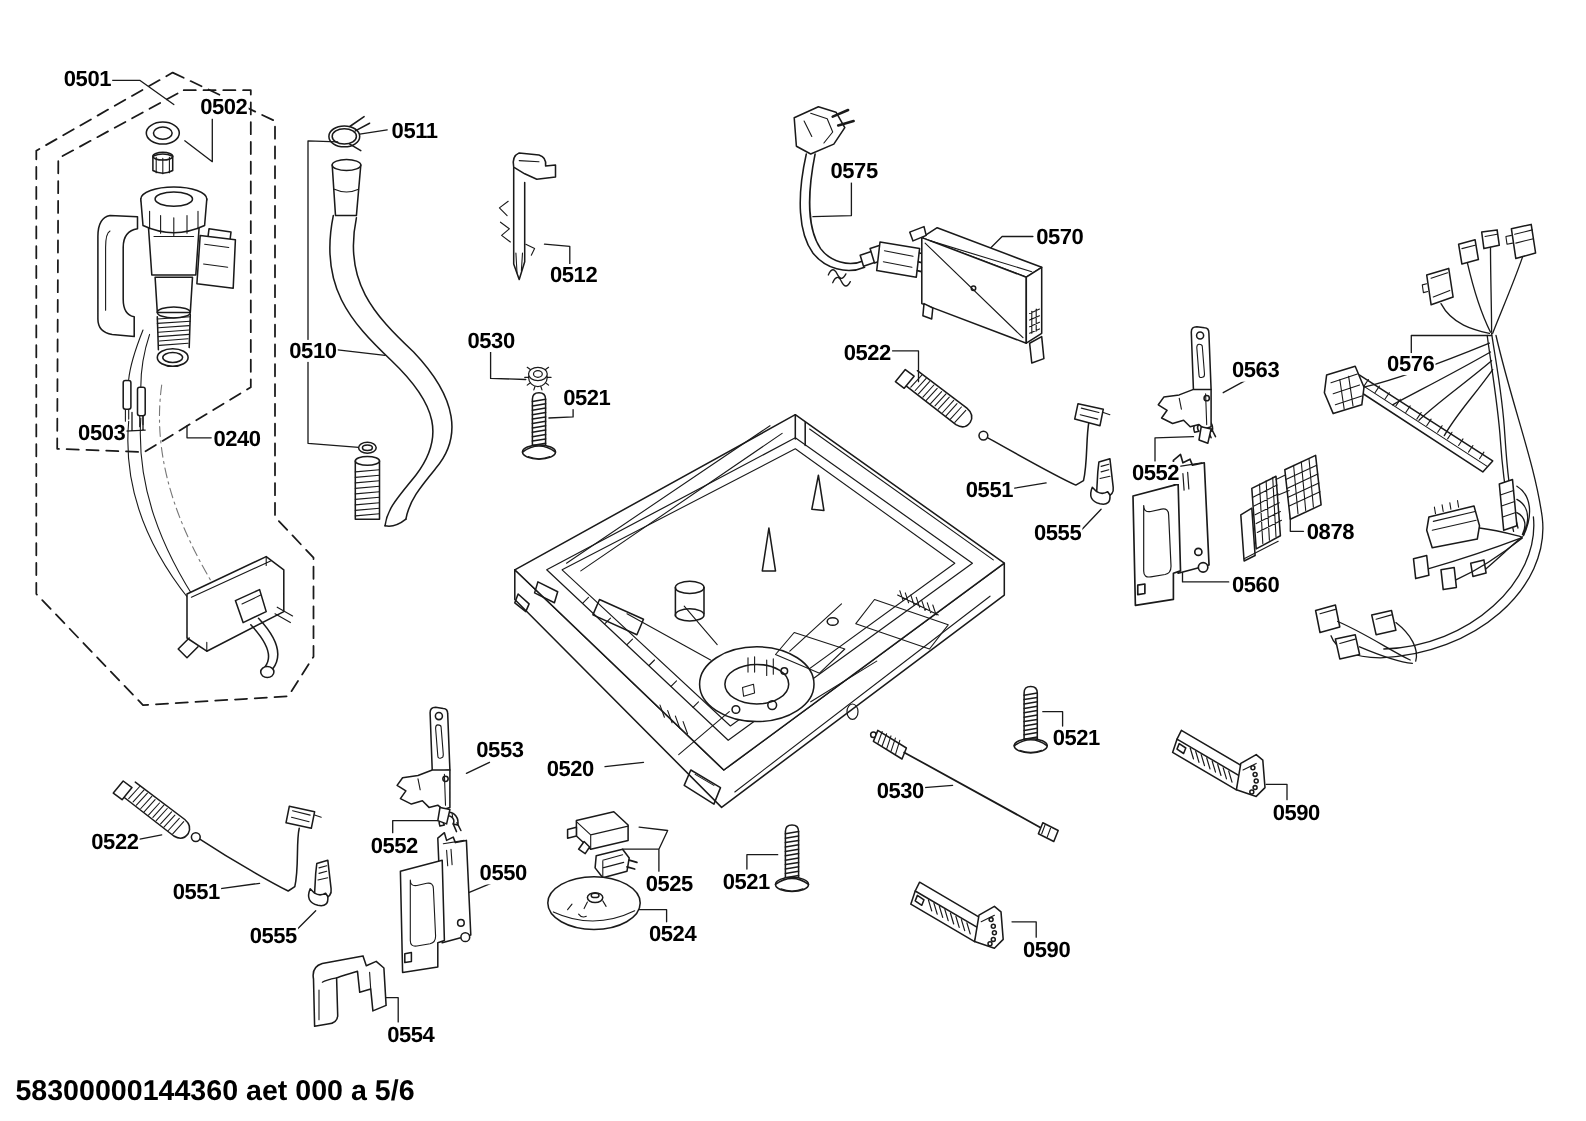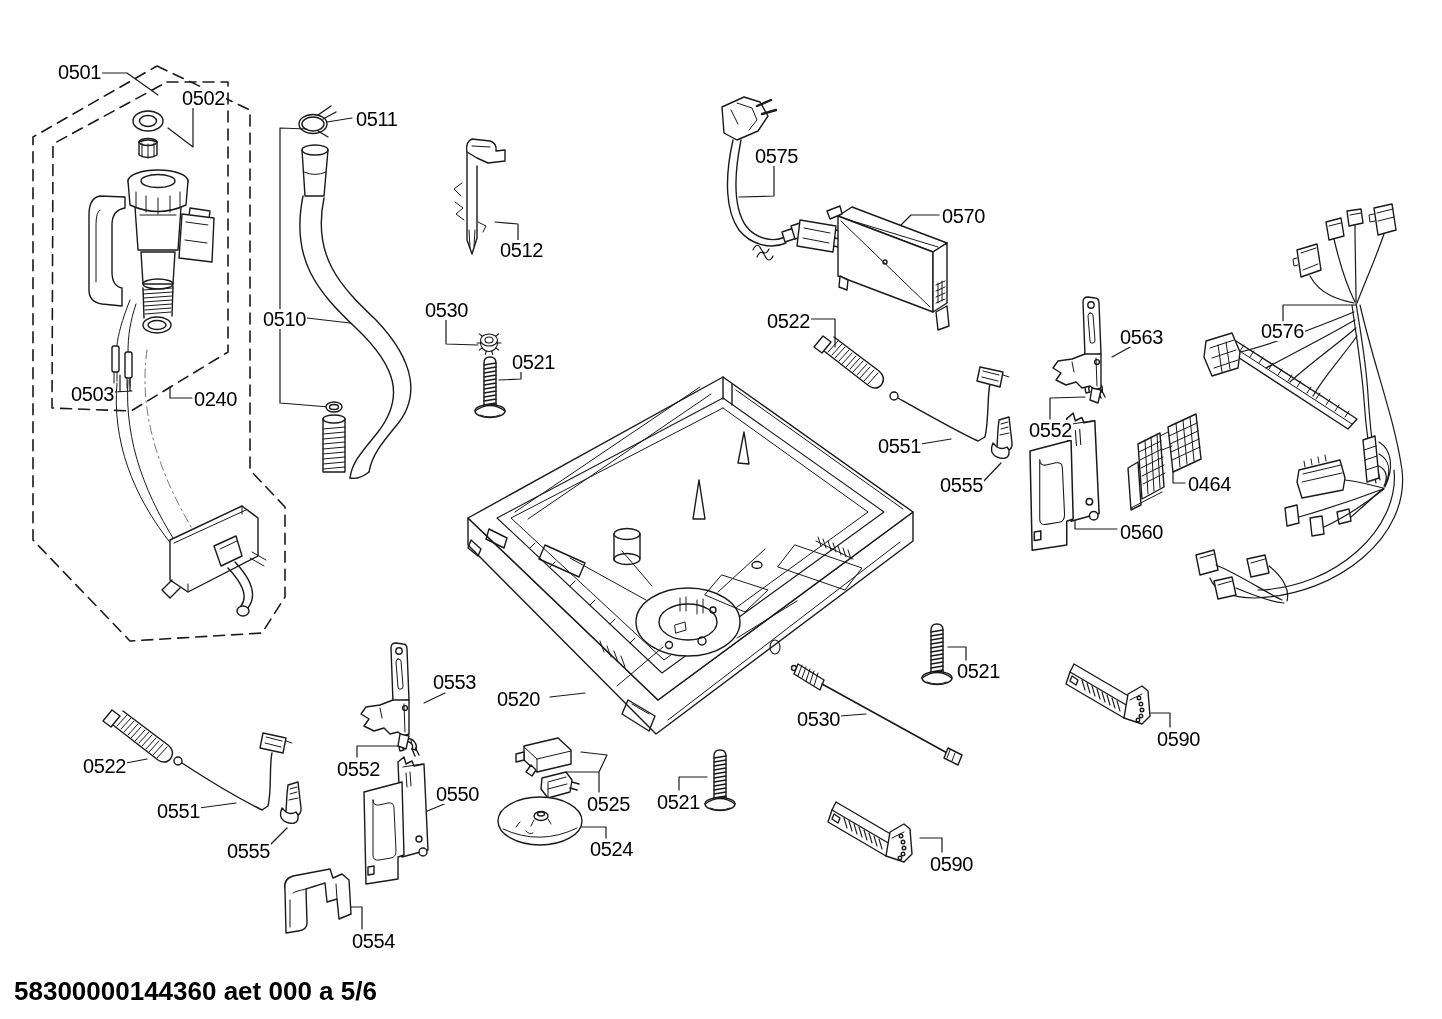--- a/index.html
+++ b/index.html
@@ -2,21 +2,21 @@
 <html><head>
 <meta charset="utf-8">
 <style>
   html,body{margin:0;padding:0;background:#e8e8e8;}
   #stage{
     position:relative;width:1442px;height:1019px;background:#ffffff;
     overflow:hidden;font-family:"Liberation Sans",sans-serif;
   }
   #drawing{position:absolute;left:0;top:0;}
   .part-label{
-    position:absolute;font-weight:normal;font-size:20px;line-height:20px;
+    position:absolute;font-weight:bold;font-size:20px;line-height:20px;
     letter-spacing:-0.4px;color:#000;background:#fff;padding:0 1px;
     white-space:nowrap;
   }
   .footer-text{
     position:absolute;left:14px;top:976px;font-weight:bold;font-size:26px;
     letter-spacing:0;color:#000;white-space:nowrap;
   }
 </style>
 </head>
 <body>
@@ -397,21 +397,21 @@
 <div class="part-label" style="left:424px;top:300px">0530</div>
 <div class="part-label" style="left:511px;top:352px">0521</div>
 <div class="part-label" style="left:754px;top:146px">0575</div>
 <div class="part-label" style="left:941px;top:206px">0570</div>
 <div class="part-label" style="left:766px;top:311px">0522</div>
 <div class="part-label" style="left:1119px;top:327px">0563</div>
 <div class="part-label" style="left:1260px;top:321px">0576</div>
 <div class="part-label" style="left:877px;top:436px">0551</div>
 <div class="part-label" style="left:1028px;top:420px">0552</div>
 <div class="part-label" style="left:939px;top:475px">0555</div>
-<div class="part-label" style="left:1187px;top:474px">0464</div>
+<div class="part-label" style="left:1187px;top:474px">0878</div>
 <div class="part-label" style="left:1119px;top:522px">0560</div>
 <div class="part-label" style="left:496px;top:689px">0520</div>
 <div class="part-label" style="left:956px;top:661px">0521</div>
 <div class="part-label" style="left:796px;top:709px">0530</div>
 <div class="part-label" style="left:1156px;top:729px">0590</div>
 <div class="part-label" style="left:82px;top:756px">0522</div>
 <div class="part-label" style="left:432px;top:672px">0553</div>
 <div class="part-label" style="left:156px;top:801px">0551</div>
 <div class="part-label" style="left:336px;top:759px">0552</div>
 <div class="part-label" style="left:435px;top:784px">0550</div>

